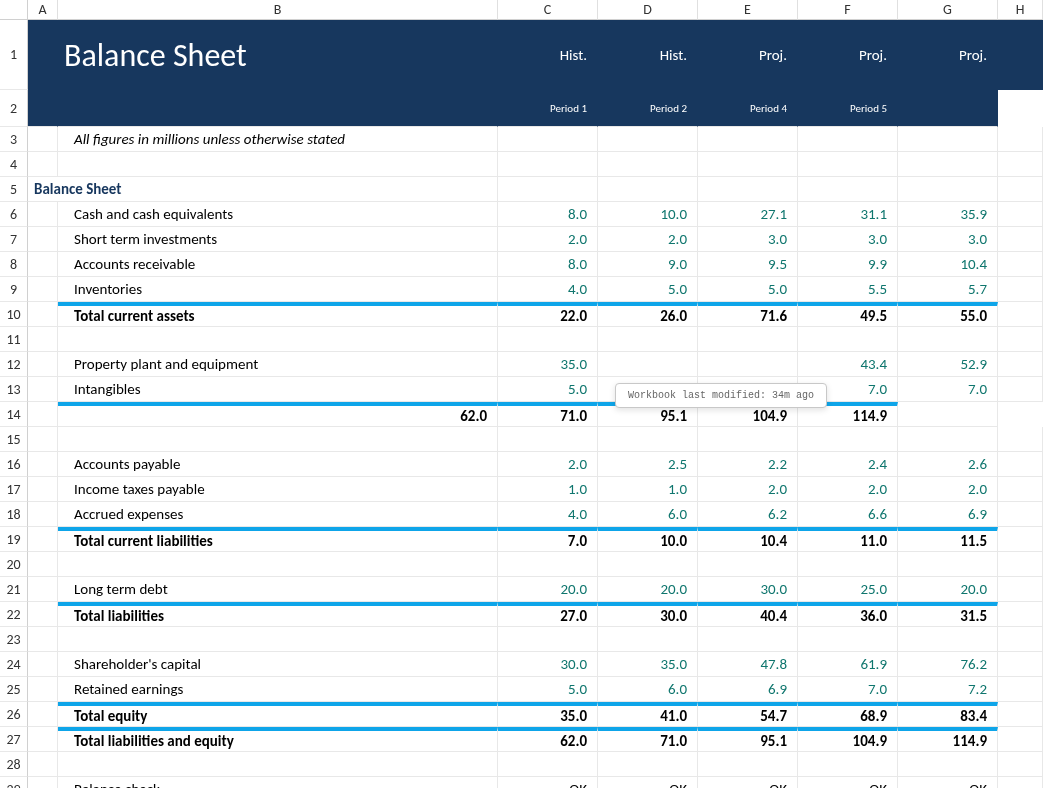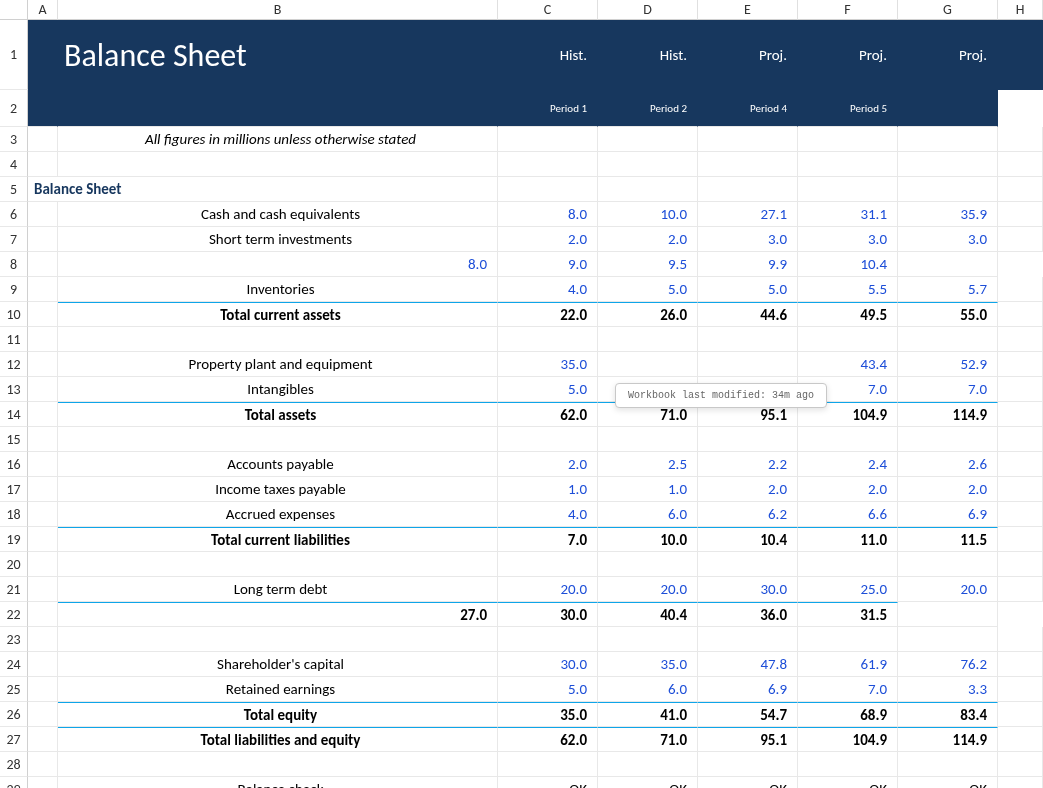--- a/index.html
+++ b/index.html
@@ -5,31 +5,31 @@
     * { box-sizing: border-box; margin: 0; padding: 0; }
     body { font-family: Calibri, 'Segoe UI', Arial, sans-serif; background: #fff; font-size: 15px; color: #000; }
     .sheet { position: relative; }
     .col-headers { display: grid; grid-template-columns: 28px 30px 440px 100px 100px 100px 100px 100px 45px; background: #fff; }
     .col-header { text-align: center; font-size: 14px; color: #333; padding: 1px 0; border-right: 1px solid #e0e0e0; border-bottom: 1px solid #d0d0d0; background: #fff; }
     .row { display: grid; grid-template-columns: 28px 30px 440px 100px 100px 100px 100px 100px 45px; }
     .row-header { text-align: center; font-size: 14px; color: #333; border-right: 1px solid #d0d0d0; border-bottom: 1px solid #e8e8e8; background: #fff; display:flex; align-items:center; justify-content:center;}
     .cell { border-right: 1px solid #e8e8e8; border-bottom: 1px solid #e8e8e8; padding: 3px 10px 3px 6px; display:flex; align-items:center; height: 25px;}
     .cell.a { }
     .cell.num { justify-content: flex-end; font-variant-numeric: tabular-nums;}
-    .blue-num { color: #1d4ed8; }
+    .blue-num { color: #0f766e; }
     .title-row .cell { background: #17375e; color: #fff; border-right-color: rgba(255,255,255,0.0); border-bottom: none; height: 70px;}
     .title-text { font-size: 32px; font-weight: 300; }
     .period-label { font-size: 15px; color: #fff; }
     .subhdr-row .cell { background: #17375e; color: #fff; border-right-color: rgba(255,255,255,0.0); height: 37px;}
     .subhdr-text { font-size: 11px; color: #fff; }
     .italic { font-style: italic; }
     .section-title { font-weight: bold; color: #17375e; }
     .bold { font-weight: bold; }
-    .indent1 { padding-left: 16px; justify-content: center; }
-    .top-thin { border-top: 1px solid #0ea5e9; }
+    .indent1 { padding-left: 16px; }
+    .top-thin { border-top: 4px solid #0ea5e9; }
     .cell.b { }
     .corner { border-right:1px solid #d0d0d0; border-bottom:1px solid #d0d0d0; background:#fff;}
     .tooltip {
       position: absolute;
       left: 615px;
       top: 383px;
       background: #fff;
       border: 1px solid #c8c8c8;
       border-radius: 4px;
       padding: 6px 12px;
@@ -183,20 +183,23 @@
       </div>
     <div class="cell num blue-num">
         <span>3.0</span>
       </div>
     <div class="cell"></div>
   </div>
 
   <div class="row">
     <div class="row-header">8</div>
     <div class="cell a"></div>
+    <div class="cell b indent1">
+        <span>Accounts receivable</span>
+      </div>
     <div class="cell num blue-num">
         <span>8.0</span>
       </div>
     <div class="cell num blue-num">
         <span>9.0</span>
       </div>
     <div class="cell num blue-num">
         <span>9.5</span>
       </div>
     <div class="cell num blue-num">
@@ -238,21 +241,21 @@
     <div class="cell b indent1 bold top-thin">
         <span>Total current assets</span>
       </div>
     <div class="cell num bold top-thin">
         <span>22.0</span>
       </div>
     <div class="cell num bold top-thin">
         <span>26.0</span>
       </div>
     <div class="cell num bold top-thin">
-        <span>44.6</span>
+        <span>71.6</span>
       </div>
     <div class="cell num bold top-thin">
         <span>49.5</span>
       </div>
     <div class="cell num bold top-thin">
         <span>55.0</span>
       </div>
     <div class="cell"></div>
   </div>
 
@@ -312,23 +315,20 @@
       </div>
     <div class="cell num blue-num">
         <span>7.0</span>
       </div>
     <div class="cell"></div>
   </div>
 
   <div class="row">
     <div class="row-header">14</div>
     <div class="cell a"></div>
-    <div class="cell b indent1 bold top-thin">
-        <span>Total assets</span>
-      </div>
     <div class="cell num bold top-thin">
         <span>62.0</span>
       </div>
     <div class="cell num bold top-thin">
         <span>71.0</span>
       </div>
     <div class="cell num bold top-thin">
         <span>95.1</span>
       </div>
     <div class="cell num bold top-thin">
@@ -480,20 +480,23 @@
       </div>
     <div class="cell num blue-num">
         <span>20.0</span>
       </div>
     <div class="cell"></div>
   </div>
 
   <div class="row">
     <div class="row-header">22</div>
     <div class="cell a"></div>
+    <div class="cell b indent1 bold top-thin">
+        <span>Total liabilities</span>
+      </div>
     <div class="cell num bold top-thin">
         <span>27.0</span>
       </div>
     <div class="cell num bold top-thin">
         <span>30.0</span>
       </div>
     <div class="cell num bold top-thin">
         <span>40.4</span>
       </div>
     <div class="cell num bold top-thin">
@@ -553,21 +556,21 @@
     <div class="cell num blue-num">
         <span>6.0</span>
       </div>
     <div class="cell num blue-num">
         <span>6.9</span>
       </div>
     <div class="cell num blue-num">
         <span>7.0</span>
       </div>
     <div class="cell num blue-num">
-        <span>3.3</span>
+        <span>7.2</span>
       </div>
     <div class="cell"></div>
   </div>
 
   <div class="row">
     <div class="row-header">26</div>
     <div class="cell a"></div>
     <div class="cell b indent1 bold top-thin">
         <span>Total equity</span>
       </div>

